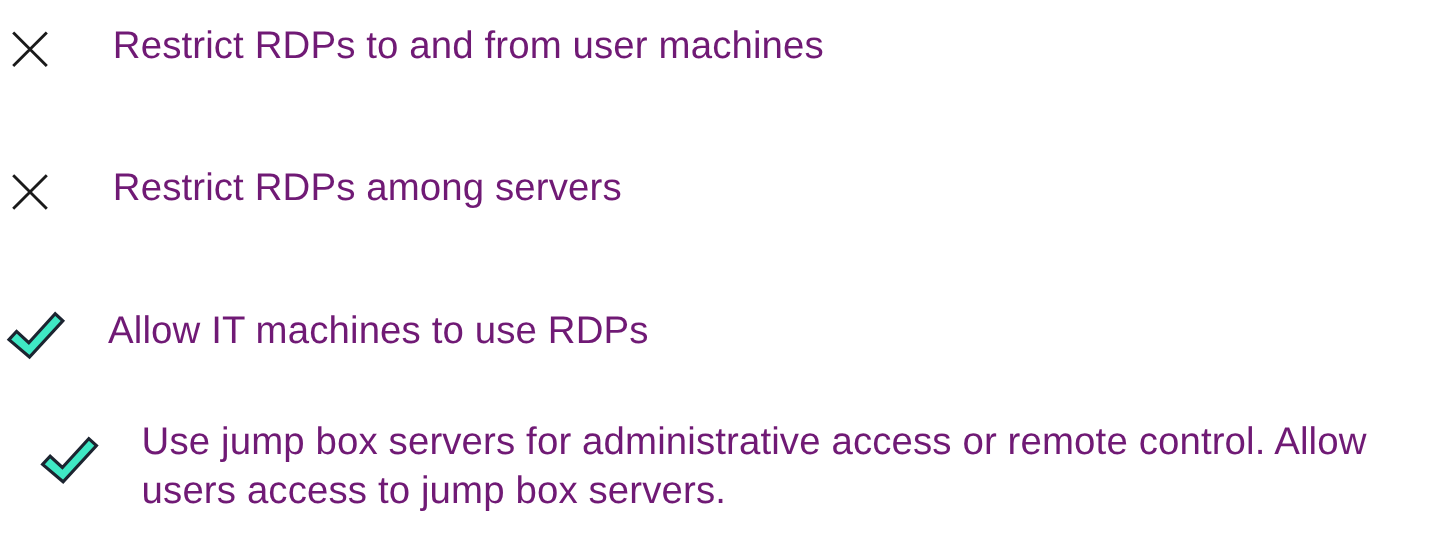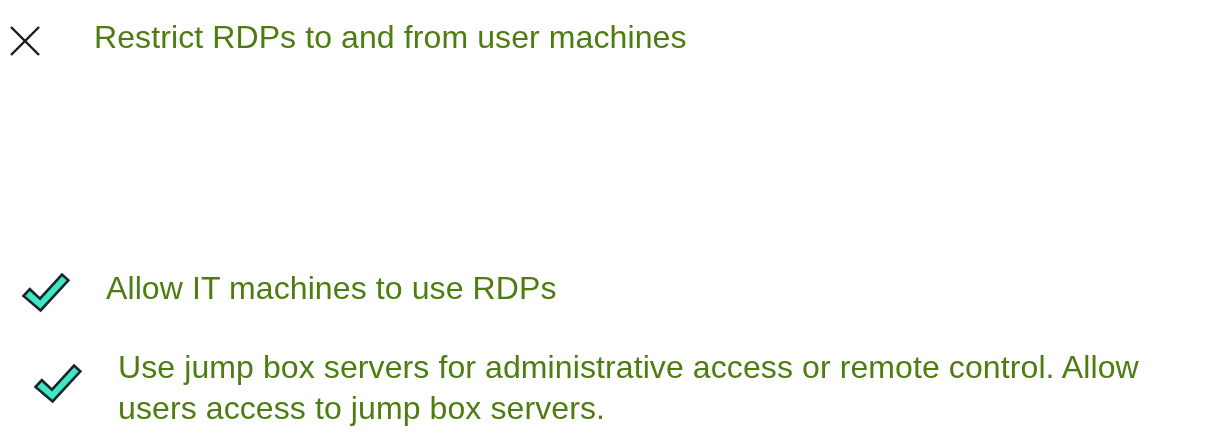--- a/index.html
+++ b/index.html
@@ -36,31 +36,31 @@
     align-items: flex-start;
   }
 
   .icon-cell svg {
     display: block;
   }
 
   .row-text {
     font-size: 32px;
     line-height: 41px;
-    color: #4d7c0f;
+    color: #701a75;
     letter-spacing: 0.1px;
     font-weight: 400;
     white-space: pre-wrap;
     max-width: 1115px;
   }
 
   
   #row-1 { top: 17px; }
   #row-2 { top: 136px; }
-  #row-3 { top: 268px; padding-left: 16px; }
+  #row-3 { top: 255px; }
   #row-4 { top: 347px; padding-left: 28px; }
 
   
   #row-1 .icon-cell { padding-left: 8px; padding-top: 7px; }
   #row-2 .icon-cell { padding-left: 8px; padding-top: 7px; }
   #row-3 .icon-cell { padding-left: 4px; padding-top: 1px; }
   #row-4 .icon-cell { padding-left: 4px; padding-top: 13px; }
 </style>
 </head>
 <body>
@@ -70,20 +70,29 @@
   <div class="check-row" id="row-1">
     <span class="icon-cell">
       <svg width="34" height="34" viewBox="0 0 34 34" aria-hidden="true">
         <line x1="3" y1="3" x2="31" y2="31" stroke="#1A1A1A" stroke-width="2.4" stroke-linecap="butt"></line>
         <line x1="31" y1="3" x2="3" y2="31" stroke="#1A1A1A" stroke-width="2.4" stroke-linecap="butt"></line>
       </svg>
     </span>
     <span class="row-text">Restrict RDPs to and from user machines</span>
   </div>
 
+  <div class="check-row" id="row-2">
+    <span class="icon-cell">
+      <svg width="34" height="34" viewBox="0 0 34 34" aria-hidden="true">
+        <line x1="3" y1="3" x2="31" y2="31" stroke="#1A1A1A" stroke-width="2.4" stroke-linecap="butt"></line>
+        <line x1="31" y1="3" x2="3" y2="31" stroke="#1A1A1A" stroke-width="2.4" stroke-linecap="butt"></line>
+      </svg>
+    </span>
+    <span class="row-text">Restrict RDPs among servers</span>
+  </div>
 
   <div class="check-row" id="row-3">
     <span class="icon-cell">
       <svg width="52" height="44" viewBox="0 0 52 44" aria-hidden="true">
         <path d="M3.5 27.0 L9.8 20.2 L20.0 29.6 L42.0 5.5 L48.4 11.4 L20.6 41.5 Z" fill="#3FE8C4" stroke="#1C2430" stroke-width="2.6" stroke-linejoin="miter"></path>
       </svg>
     </span>
     <span class="row-text">Allow IT machines to use RDPs</span>
   </div>
 

